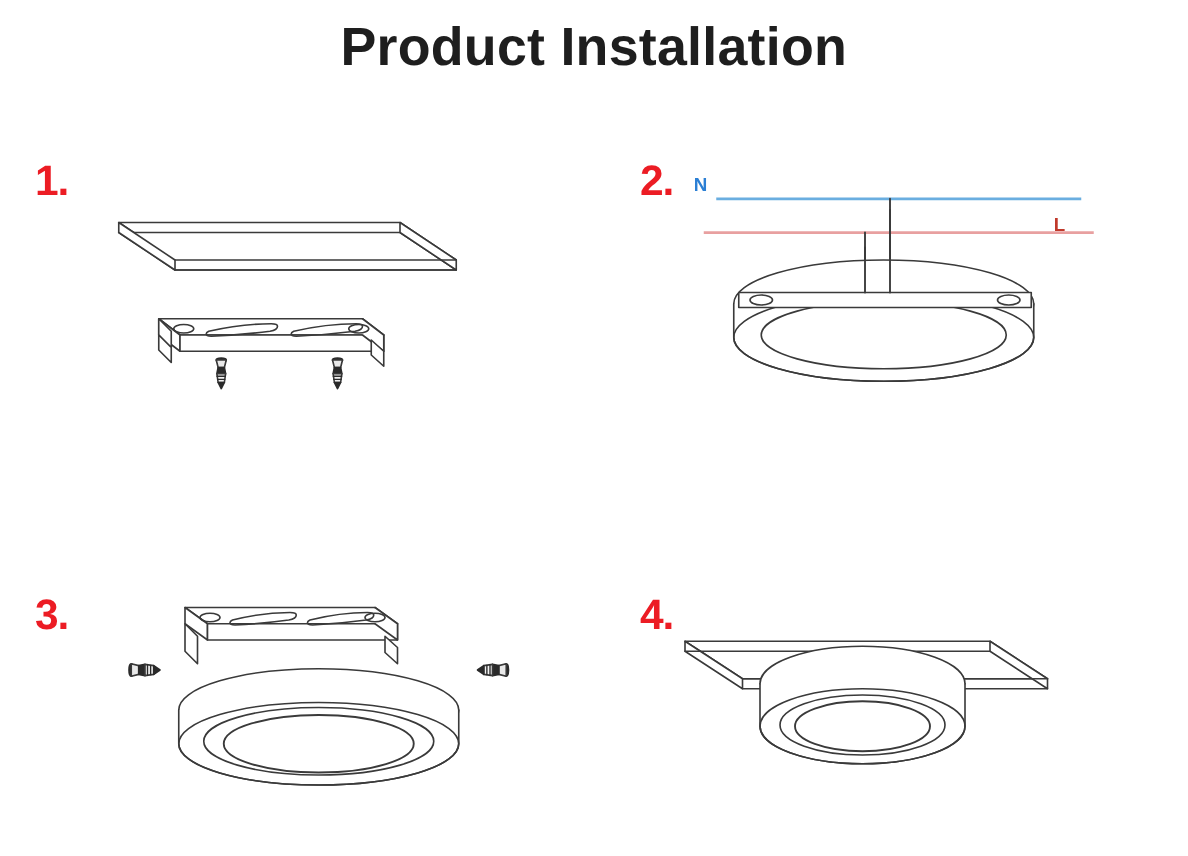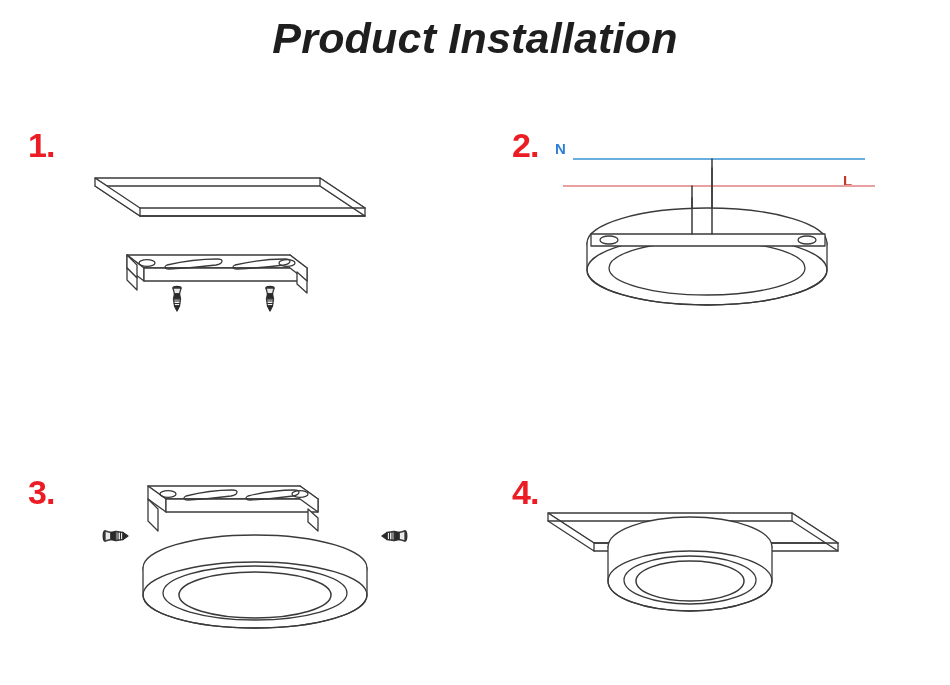--- a/index.html
+++ b/index.html
@@ -21,21 +21,20 @@
     position: absolute;
     top: 14px;
     left: 0;
     width: 950px;
     text-align: center;
     font-size: 43px;
     font-weight: bold;
     letter-spacing: 0.2px;
     color: #1e1e1e;
     font-family: "Liberation Sans", sans-serif;
-    font-style: italic;
   }
 
   
   .step {
     position: absolute;
   }
   .step-num {
     position: absolute;
     font-size: 34px;
     font-weight: bold;

